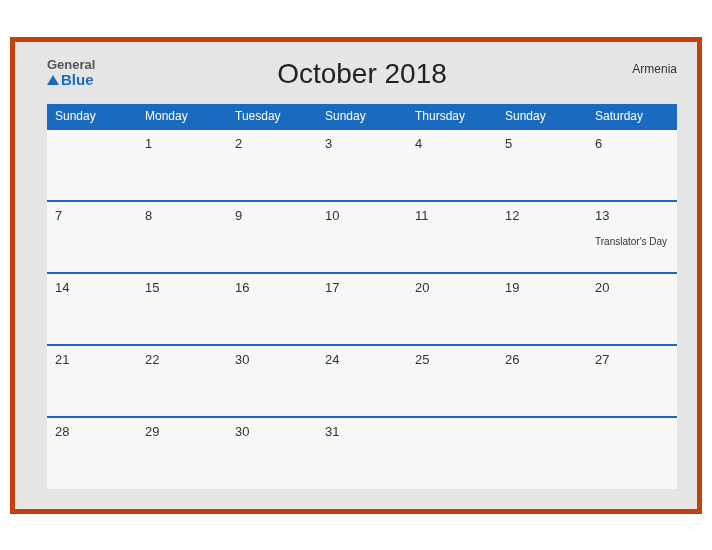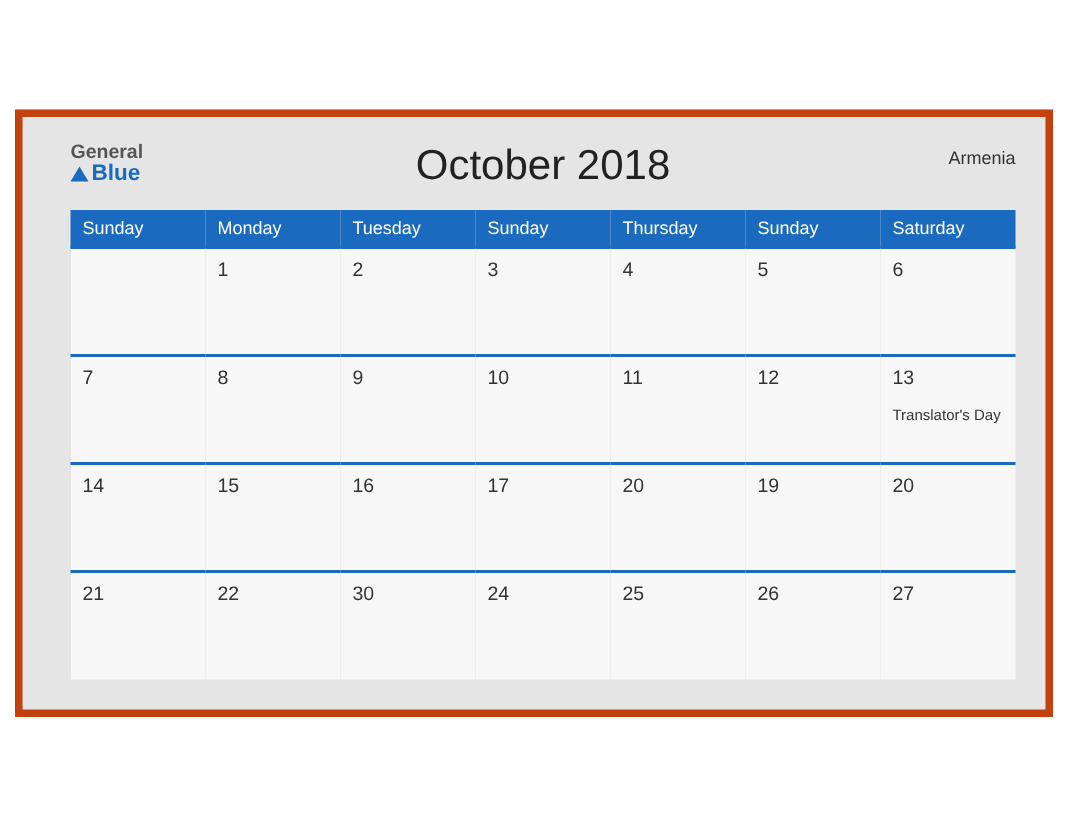--- a/index.html
+++ b/index.html
@@ -221,15 +221,32 @@
           <td>
             <div class="day-number">25</div>
           </td>
           <td>
             <div class="day-number">26</div>
           </td>
           <td>
             <div class="day-number">27</div>
           </td>
         </tr>
+        <tr>
+          <td>
+            <div class="day-number">28</div>
+          </td>
+          <td>
+            <div class="day-number">29</div>
+          </td>
+          <td>
+            <div class="day-number">30</div>
+          </td>
+          <td>
+            <div class="day-number">31</div>
+          </td>
+          <td class="empty"></td>
+          <td class="empty"></td>
+          <td class="empty"></td>
+        </tr>
       </tbody>
   </table>
 </div>
 
 </body></html>

